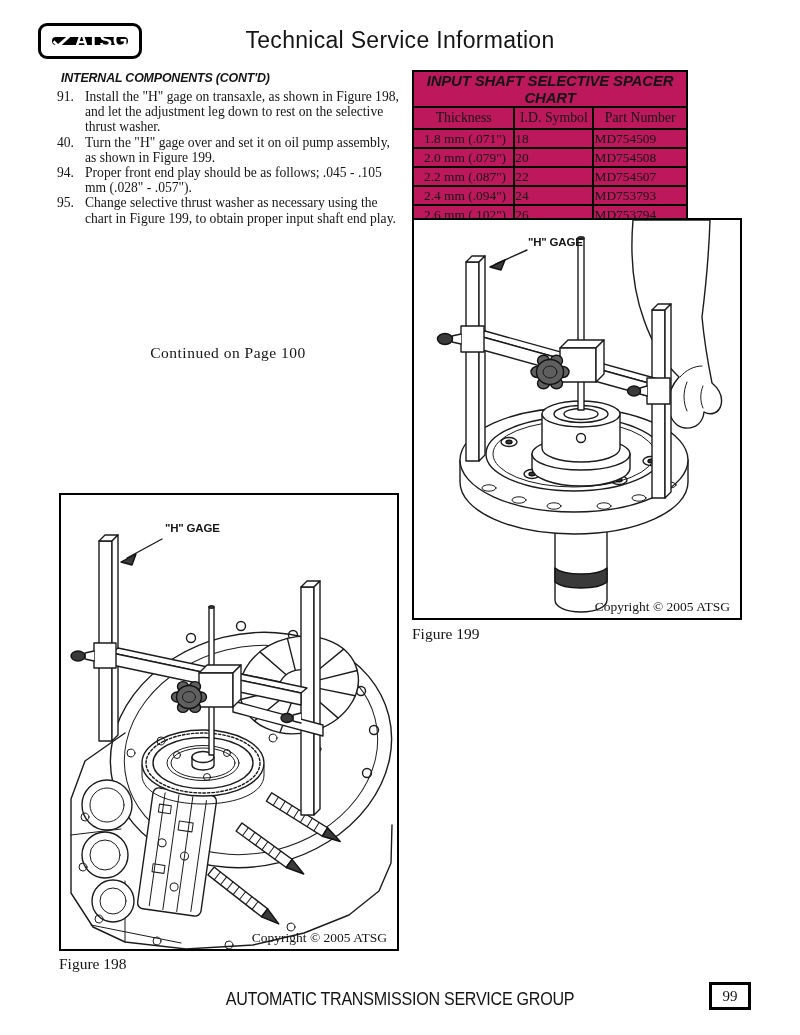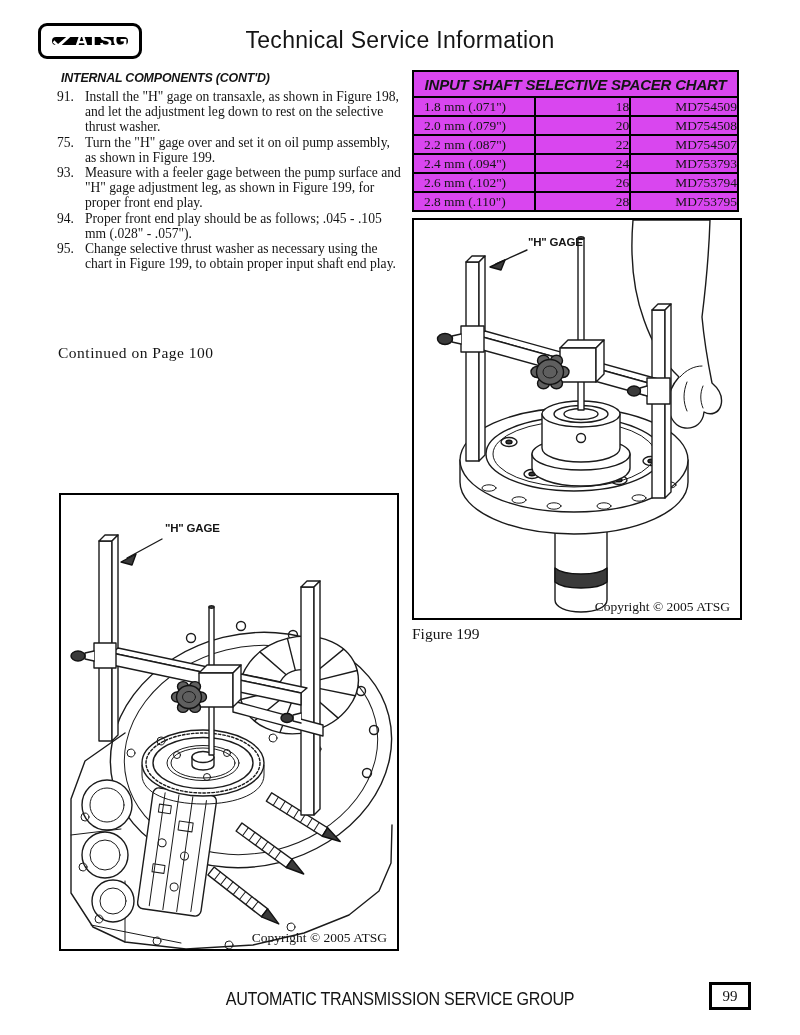--- a/index.html
+++ b/index.html
@@ -17,32 +17,32 @@
   .page-title{position:absolute;left:0;top:27px;width:100%;text-align:center;
         font-family:"Liberation Sans",sans-serif;font-size:23px;letter-spacing:.3px;}
 
   
   .section-heading{position:absolute;left:61px;top:70px;
         font-family:"Liberation Sans",sans-serif;font-weight:bold;font-style:italic;
         font-size:13.5px;transform:scaleX(.92);transform-origin:left;letter-spacing:-.2px;}
   .steps{position:absolute;left:57px;top:89px;width:344px;font-size:13.6px;line-height:15.2px;}
   .step{position:relative;padding-left:28px;}
   .step-num{position:absolute;left:0;top:0;text-align:right;}
-  .continued{position:absolute;left:58px;top:344px;width:340px;text-align:left;
+  .continued{position:absolute;left:58px;top:344px;width:340px;text-align:center;
         font-size:15.5px;letter-spacing:.5px;}
 
   
-  .chart{position:absolute;left:412px;top:70px;width:327px;border-collapse:collapse;
-        background:#d946ef;}
+  .chart{position:absolute;left:412px;top:70px;width:276px;border-collapse:collapse;
+        background:#be185d;}
   .chart th,.chart td{border:2px solid #000;padding:0;}
   .chart .tbl-title{font-family:"Liberation Sans",sans-serif;font-weight:bold;font-style:italic;
         font-size:15px;text-align:center;height:24px;letter-spacing:-.2px;}
   .chart thead tr.cols th{font-family:"Liberation Serif",serif;font-weight:normal;
         font-size:13.8px;height:20px;text-align:center;}
-  .chart tbody td{font-size:13.4px;height:17px;text-align:right;line-height:1;}
+  .chart tbody td{font-size:13.4px;height:17px;text-align:left;line-height:1;}
   .chart tbody td:first-child{text-align:left;padding-left:10px;}
 
   
   .figbox{position:absolute;border:2px solid #000;background:#fff;box-sizing:border-box;}
   .fig199{left:412px;top:218px;width:330px;height:402px;}
   .fig198{left:59px;top:493px;width:340px;height:458px;}
   .figbox svg{position:absolute;left:0;top:0;}
   .hlabel{position:absolute;font-family:"Liberation Sans",sans-serif;font-weight:bold;
         font-size:11.5px;letter-spacing:-.2px;}
   .copyright{position:absolute;right:10px;bottom:3px;font-size:13.5px;}
@@ -77,36 +77,40 @@
         <polygon points="3,10 8,15 23,2 25,5 9,20 1,13" fill="#ffffff"></polygon>
       </svg>
       <span>ATSG</span>
     </div>
   </div>
   <div class="page-title">Technical Service Information</div>
 
   <div class="section-heading">INTERNAL COMPONENTS (CONT'D)</div>
   <div class="steps">
       <div class="step"><span class="step-num">91.</span><span>Install the "H" gage on transaxle, as shown in Figure 198, and let the adjustment leg down to rest on the selective thrust washer.</span></div>
-      <div class="step"><span class="step-num">75.</span><span>Turn the "H" gage over and set it on oil pump assembly, as shown in Figure 199.</span></div>
-      <div class="step"><span class="step-num">93.</span><span>Measure with a feeler gage between the pump surface and "H" gage adjustment leg, as shown in Figure 199, for proper front end play.</span></div>
+      <div class="step"><span class="step-num">40.</span><span>Turn the "H" gage over and set it on oil pump assembly, as shown in Figure 199.</span></div>
       <div class="step"><span class="step-num">94.</span><span>Proper front end play should be as follows; .045 - .105 mm (.028" - .057").</span></div>
       <div class="step"><span class="step-num">95.</span><span>Change selective thrust washer as necessary using the chart in Figure 199, to obtain proper input shaft end play.</span></div>
     </div>
   <div class="continued">Continued on Page 100</div>
 
   <table class="chart">
     <colgroup>
         <col style="width:124px">
         <col style="width:97px">
         <col style="width:109px">
       </colgroup>
     <thead>
       <tr>
           <th colspan="3" class="tbl-title">INPUT SHAFT SELECTIVE SPACER CHART</th>
+        </tr>
+      <tr class="cols">
+          <th>Thickness</th>
+          <th>I.D. Symbol</th>
+          <th>Part Number</th>
         </tr>
     </thead>
     <tbody>
         <tr>
           <td>1.8 mm (.071")</td>
           <td>18</td>
           <td>MD754509</td>
         </tr>
         <tr>
           <td>2.0 mm (.079")</td>
@@ -346,19 +350,20 @@
         <ellipse class="thin" cx="128" cy="202" rx="6.5" ry="5.5" fill="#7a7a7a"></ellipse>
       </g>
       <g>
         <line x1="101" y1="44" x2="66" y2="63"></line>
         <polygon class="fd" points="60,67 75,59 71,70"></polygon>
       </g>
     </svg>
     <div class="hlabel" style="left:104px;top:27px;">"H" GAGE</div>
     <div class="copyright">Copyright © 2005 ATSG</div>
   </div>
+  <div class="caption cap198">Figure 198</div>
 
   <div class="footer-org">AUTOMATIC TRANSMISSION SERVICE GROUP</div>
   <div class="page-num-box">
     <div class="page-num-inner">99</div>
   </div>
 
 </div>
 
 </body></html>

